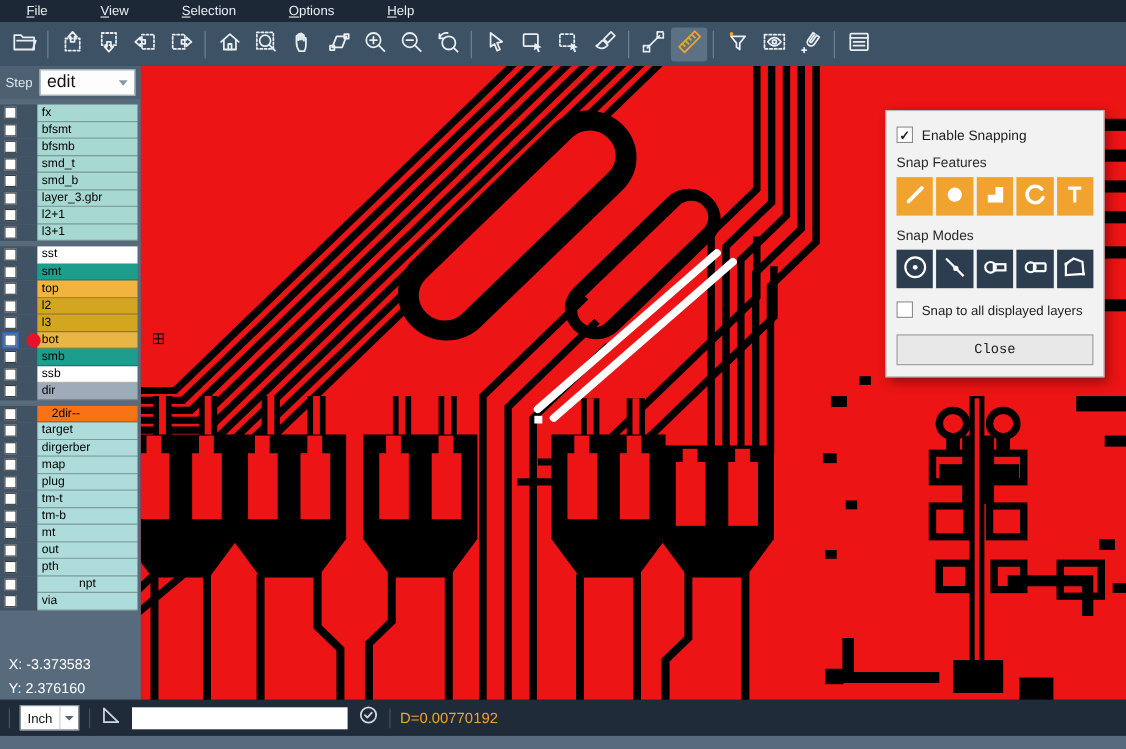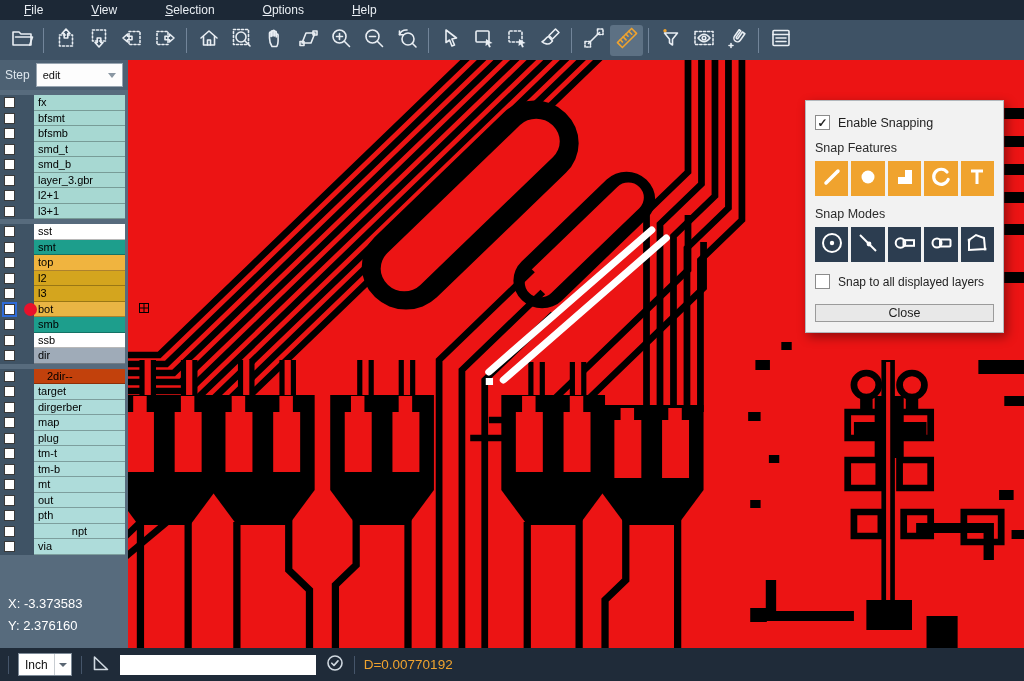--- a/index.html
+++ b/index.html
@@ -18,42 +18,42 @@
         border-radius:3px;flex:0 0 auto;}
   .tbtn.active{background:#5d7184;}
   .tbtn svg{stroke:#e9eef3;stroke-width:1.6;fill:none;stroke-linejoin:round;stroke-linecap:round;}
   .tsep{width:1px;height:25px;background:#70839600;background:#72859a;margin:0 5px;flex:0 0 auto;}
   
   .main{position:absolute;top:60px;left:0;right:0;bottom:33px;display:flex;}
   .sidebar{width:128px;background:#576b7d;display:flex;flex-direction:column;flex:0 0 auto;}
   .step-row{height:30px;display:flex;align-items:center;gap:6px;padding:0 5px;
             background:#4d6173;color:#dde6ed;font-size:12px;}
   .step-select{flex:1;height:22px;background:#fdfdfd;border:1px solid #98a5b1;
-               display:flex;align-items:center;padding:0 6px;color:#111;font-size:11px;}
+               display:flex;align-items:center;padding:0 6px;color:#111;font-size:16px;}
   .step-caret{margin-left:auto;width:0;height:0;border-left:4px solid transparent;
               border-right:4px solid transparent;border-top:5px solid #8a97a3;}
   .layers{flex:1;padding-top:5px;overflow:hidden;}
   .lgroup{margin-bottom:5px;}
   .lrow{display:flex;height:15.5px;align-items:stretch;}
   .lcheck-wrap{width:30px;background:#3f5365;display:flex;align-items:center;
                padding-left:4px;position:relative;flex:0 0 auto;}
   .lcheckbox{width:11px;height:11px;background:#fff;border:1px solid #3a3a3a;box-sizing:border-box;}
   .lrow.active .lcheckbox{box-shadow:0 0 0 2px #2e6bd8;}
   .red-dot{position:absolute;right:-3px;top:1.5px;width:13px;height:13px;border-radius:50%;
            background:var(--dotred);z-index:2;}
   .lcell{flex:1;font-size:11px;line-height:15px;color:#000;padding:0 4px;
          border-bottom:1px solid rgba(0,0,0,.28);position:relative;
          white-space:nowrap;overflow:hidden;margin-right:3px;}
   .grid-glyph{position:absolute;right:3px;top:2.5px;}
   .coords{padding:4px 8px 12px;color:#ffffff;font-size:13px;line-height:1.65;margin-top:21px;}
   
   .canvas{flex:1;position:relative;overflow:hidden;background:var(--red);}
   .canvas svg{display:block;width:100%;height:100%;}
   
-  .bottombar{position:absolute;left:0;right:0;bottom:0;height:33px;background:#1f2b39;
+  .bottombar{position:absolute;left:0;right:0;bottom:12px;height:33px;background:#1f2b39;
              display:flex;align-items:center;padding:0 8px;gap:9px;color:#cfd8e0;}
   .bsep{width:1px;height:18px;background:#45556a;flex:0 0 auto;}
   .unit-select{height:21px;background:#fff;color:#111;font-size:12px;display:flex;
                align-items:center;border:1px solid #7d8a97;}
   .unit-select .txt{padding:0 6px;}
   .unit-caret-box{width:16px;align-self:stretch;border-left:1px solid #c8cdd2;
                   display:flex;align-items:center;justify-content:center;}
   .unit-caret{width:0;height:0;border-left:4px solid transparent;border-right:4px solid transparent;
               border-top:4px solid #5a6673;}
   .bb-input{width:188px;height:20px;border:none;background:#fff;font-size:12px;padding:0 4px;
@@ -72,22 +72,22 @@
   .sd-checkrow{display:flex;align-items:center;gap:8px;margin:6px 0 4px;}
   .sd-check{width:15px;height:15px;background:#fff;border:1px solid #8b8b8b;box-sizing:border-box;
             display:flex;align-items:center;justify-content:center;font-size:12px;color:#222;
             font-weight:bold;flex:0 0 auto;}
   .sd-label{margin:11px 0 6px;color:#2a2a2a;}
   .sd-btnrow{display:flex;gap:3px;}
   .sd-fbtn,.sd-mbtn{flex:1;height:35px;display:flex;align-items:center;justify-content:center;}
   .sd-fbtn{background:var(--orange);}
   .sd-mbtn{background:var(--darkbtn);}
   .sd-alllayers{margin-top:12px;font-size:12px;}
-  .sd-close-btn{margin-top:11px;width:100%;height:18px;background:#e8e8e8;border:1px solid #9b9b9b;
-                font-size:12.5px;font-family:Liberation Sans, sans-serif;color:#1e1e1e;}
+  .sd-close-btn{margin-top:11px;width:100%;height:28px;background:#e8e8e8;border:1px solid #9b9b9b;
+                font-size:12.5px;font-family:Liberation Mono, monospace;color:#1e1e1e;}
 </style>
 </head>
 <body>
 
 <div class="menubar">
   <span class="menu-item"><u>F</u><span>ile</span></span>
   <span class="menu-item"><u>V</u><span>iew</span></span>
   <span class="menu-item"><u>S</u><span>election</span></span>
   <span class="menu-item"><u>O</u><span>ptions</span></span>
   <span class="menu-item"><u>H</u><span>elp</span></span>
@@ -360,21 +360,21 @@
               <span class="lcheckbox"></span>
             </span>
             <span class="lcell" style="background: rgb(159, 171, 184);">dir</span>
           </div>
       </div>
       <div class="lgroup">
         <div class="lrow">
             <span class="lcheck-wrap">
               <span class="lcheckbox"></span>
             </span>
-            <span class="lcell" style="background: #c2410c; padding-left: 13px;">2dir--</span>
+            <span class="lcell" style="background: #f97316; padding-left: 13px;">2dir--</span>
           </div>
         <div class="lrow">
             <span class="lcheck-wrap">
               <span class="lcheckbox"></span>
             </span>
             <span class="lcell" style="background: rgb(174, 220, 218);">target</span>
           </div>
         <div class="lrow">
             <span class="lcheck-wrap">
               <span class="lcheckbox"></span>

